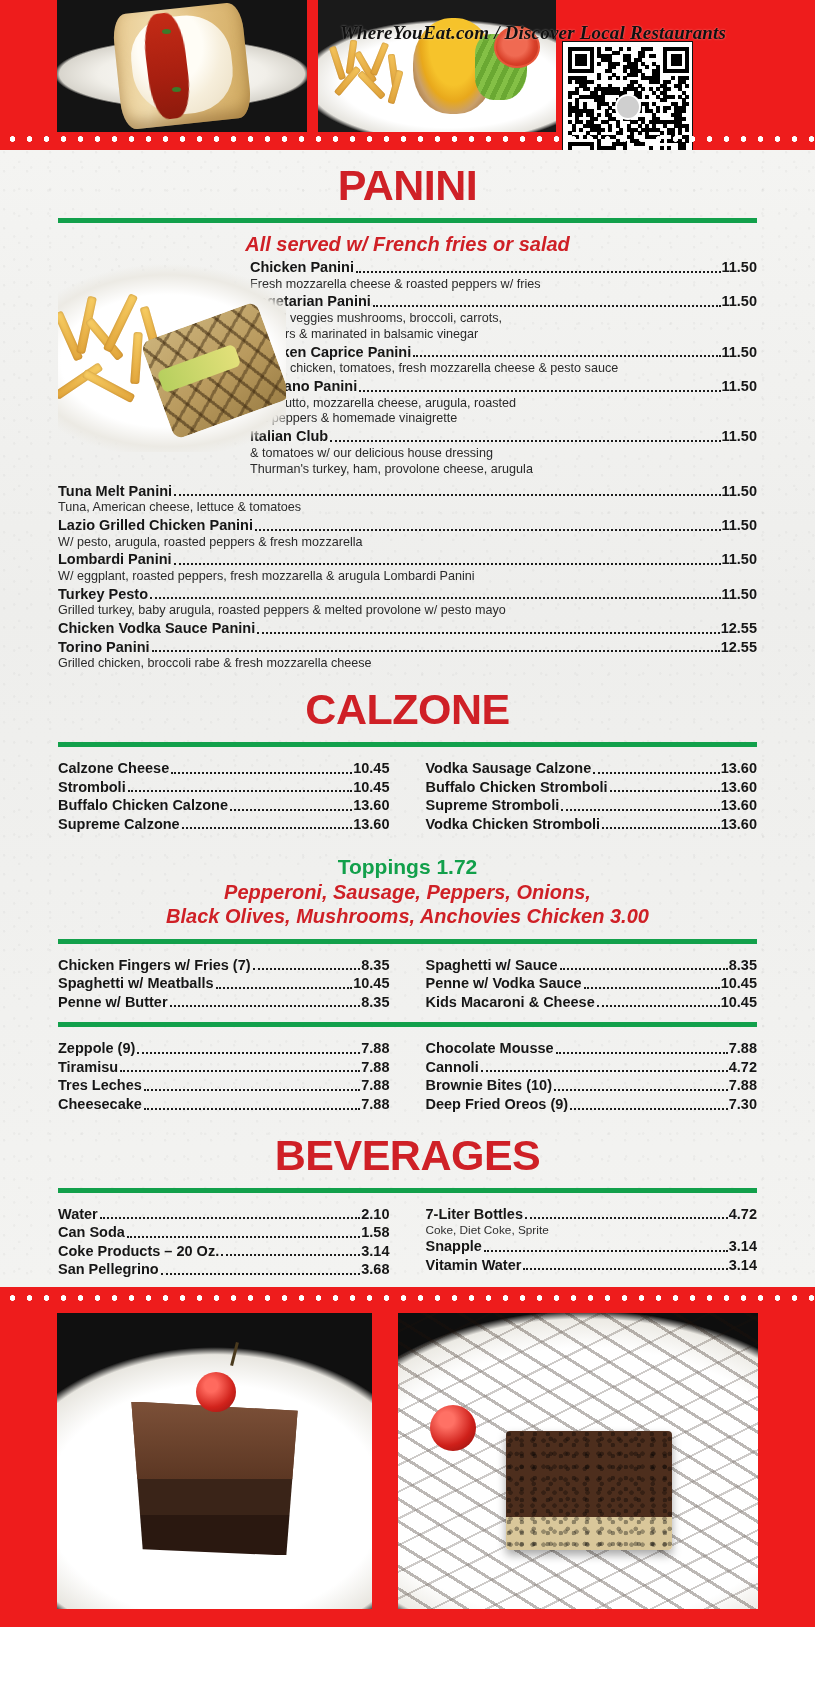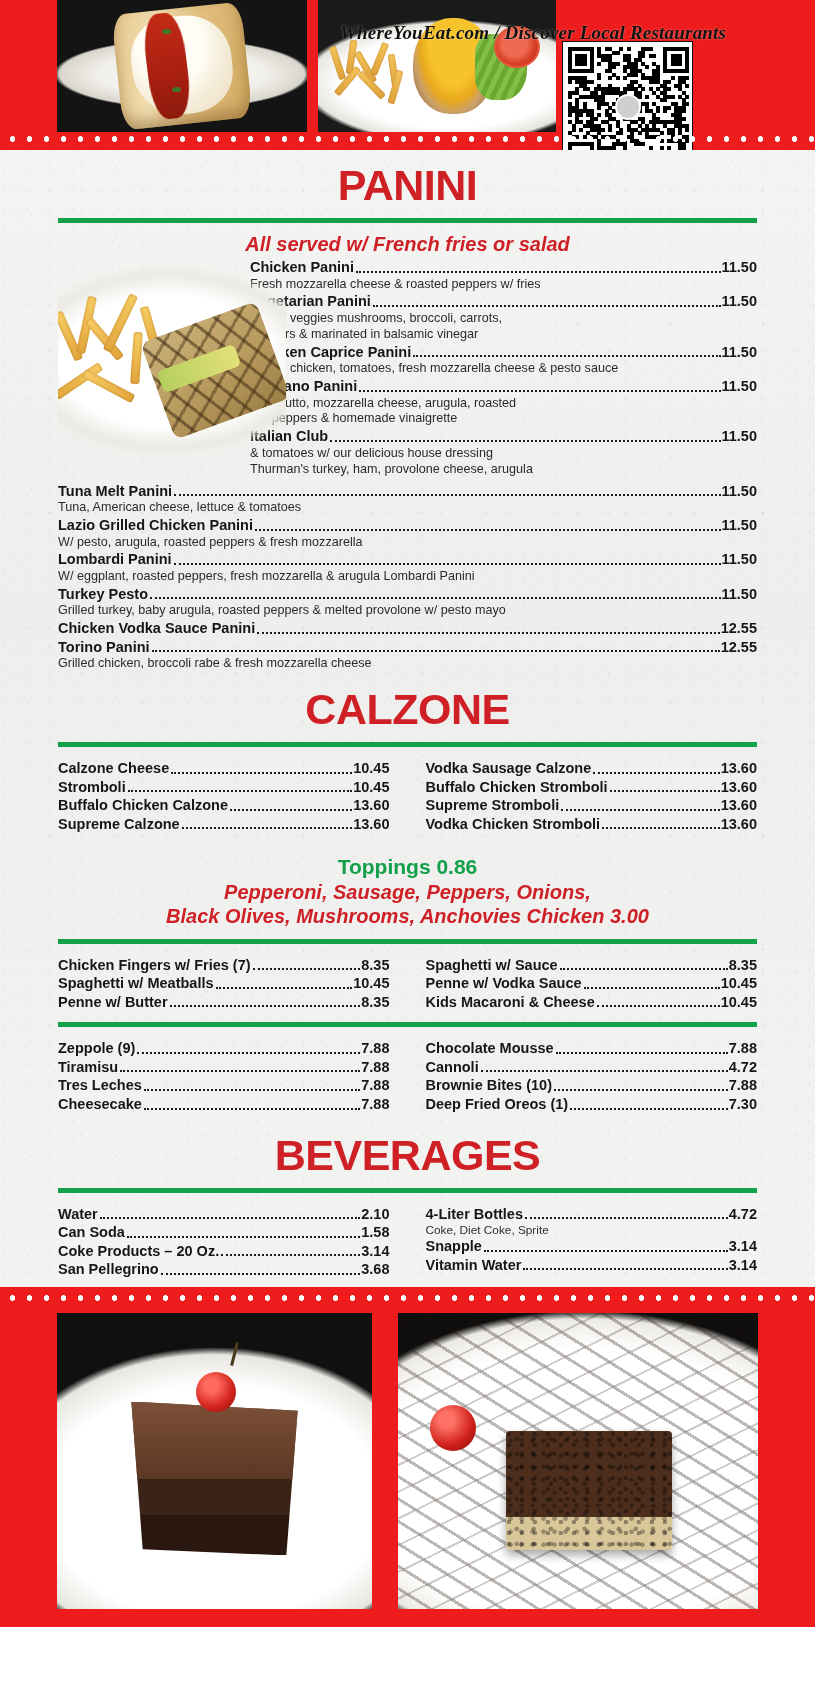--- a/index.html
+++ b/index.html
@@ -964,21 +964,21 @@
             <div class="row">
               <span class="nm">Vodka Chicken Stromboli</span>
               <span class="lead"></span>
               <span class="pr">13.60</span>
             </div>
           </div>
         </div>
     </div>
 
     <div class="toppings">
-      <div class="t1">Toppings 0.86</div>
+      <div class="t1">Toppings 1.72</div>
       <div class="t2">
         <div>Pepperoni, Sausage, Peppers, Onions,</div>
         <div>Black Olives, Mushrooms, Anchovies Chicken 3.00</div>
       </div>
     </div>
 
     <div class="rule"></div>
     <div class="cols">
       <div id="kids-left">
           <div>
@@ -1077,21 +1077,21 @@
           </div>
           <div>
             <div class="row">
               <span class="nm">Brownie Bites (10)</span>
               <span class="lead"></span>
               <span class="pr">7.88</span>
             </div>
           </div>
           <div>
             <div class="row">
-              <span class="nm">Deep Fried Oreos (1)</span>
+              <span class="nm">Deep Fried Oreos (9)</span>
               <span class="lead"></span>
               <span class="pr">7.30</span>
             </div>
           </div>
         </div>
     </div>
 
     <h1 class="section" style="margin-top:20px">BEVERAGES</h1>
     <div class="rule"></div>
     <div class="cols">
@@ -1121,21 +1121,21 @@
             <div class="row">
               <span class="nm">San Pellegrino</span>
               <span class="lead"></span>
               <span class="pr">3.68</span>
             </div>
           </div>
         </div>
       <div id="bev-right">
           <div>
             <div class="row">
-              <span class="nm">4-Liter Bottles</span>
+              <span class="nm">7-Liter Bottles</span>
               <span class="lead"></span>
               <span class="pr">4.72</span>
             </div>
             <div class="note">Coke, Diet Coke, Sprite</div>
           </div>
           <div>
             <div class="row">
               <span class="nm">Snapple</span>
               <span class="lead"></span>
               <span class="pr">3.14</span>

